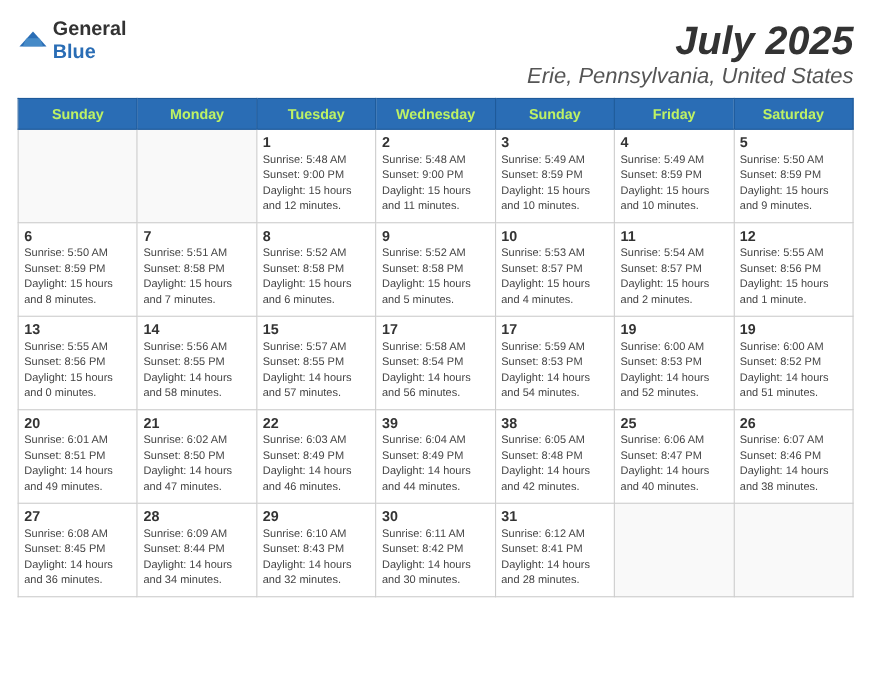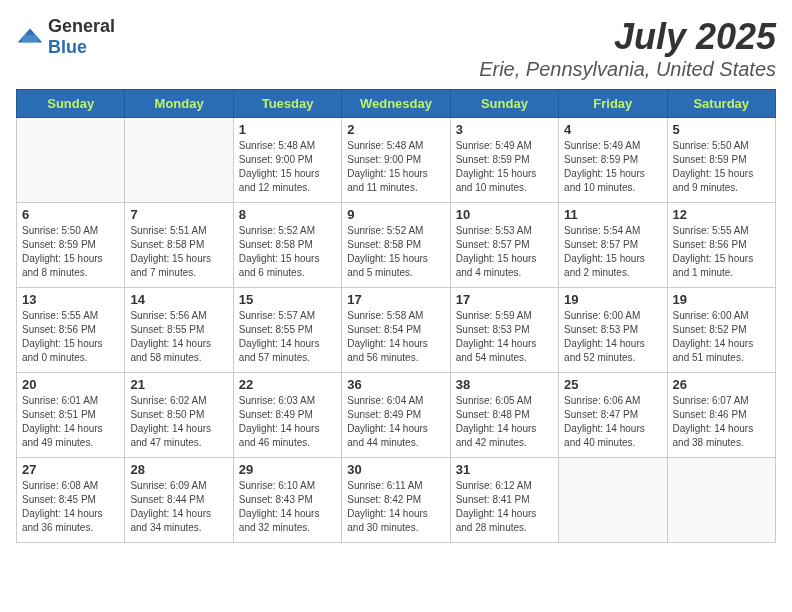--- a/index.html
+++ b/index.html
@@ -204,21 +204,21 @@
         </td>
         <td>
           <span class="day-number">21</span>
           <div class="day-info">Sunrise: 6:02 AM<br>Sunset: 8:50 PM<br>Daylight: 14 hours and 47 minutes.</div>
         </td>
         <td>
           <span class="day-number">22</span>
           <div class="day-info">Sunrise: 6:03 AM<br>Sunset: 8:49 PM<br>Daylight: 14 hours and 46 minutes.</div>
         </td>
         <td>
-          <span class="day-number">36</span>
+          <span class="day-number">39</span>
           <div class="day-info">Sunrise: 6:04 AM<br>Sunset: 8:49 PM<br>Daylight: 14 hours and 44 minutes.</div>
         </td>
         <td>
           <span class="day-number">38</span>
           <div class="day-info">Sunrise: 6:05 AM<br>Sunset: 8:48 PM<br>Daylight: 14 hours and 42 minutes.</div>
         </td>
         <td>
           <span class="day-number">25</span>
           <div class="day-info">Sunrise: 6:06 AM<br>Sunset: 8:47 PM<br>Daylight: 14 hours and 40 minutes.</div>
         </td>

